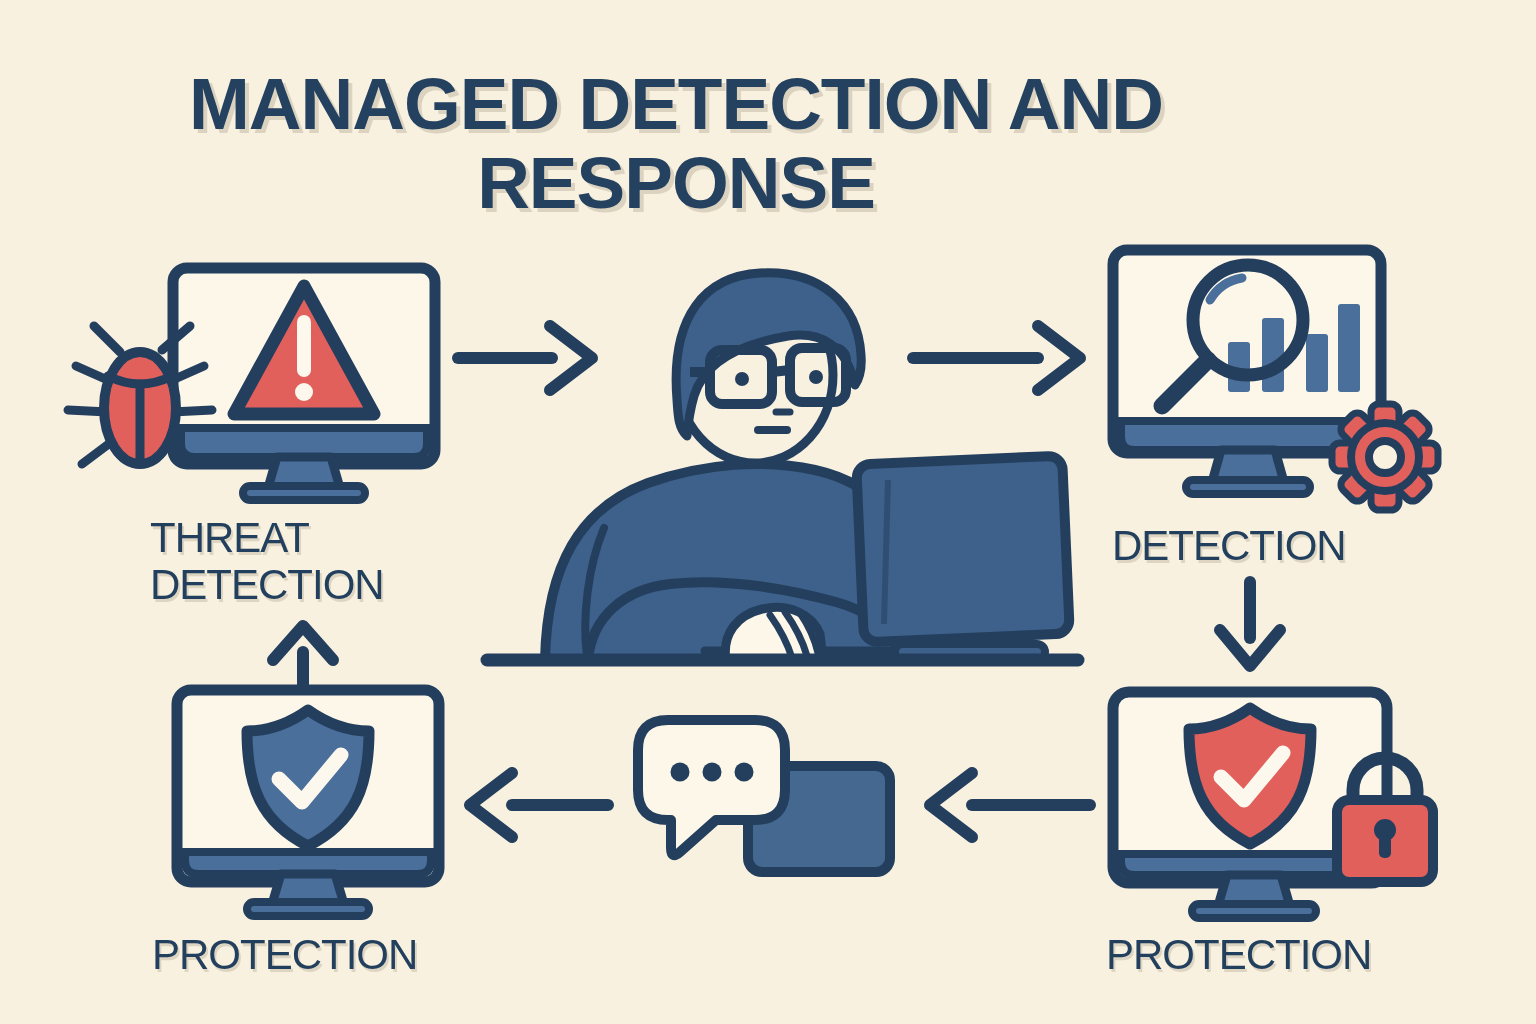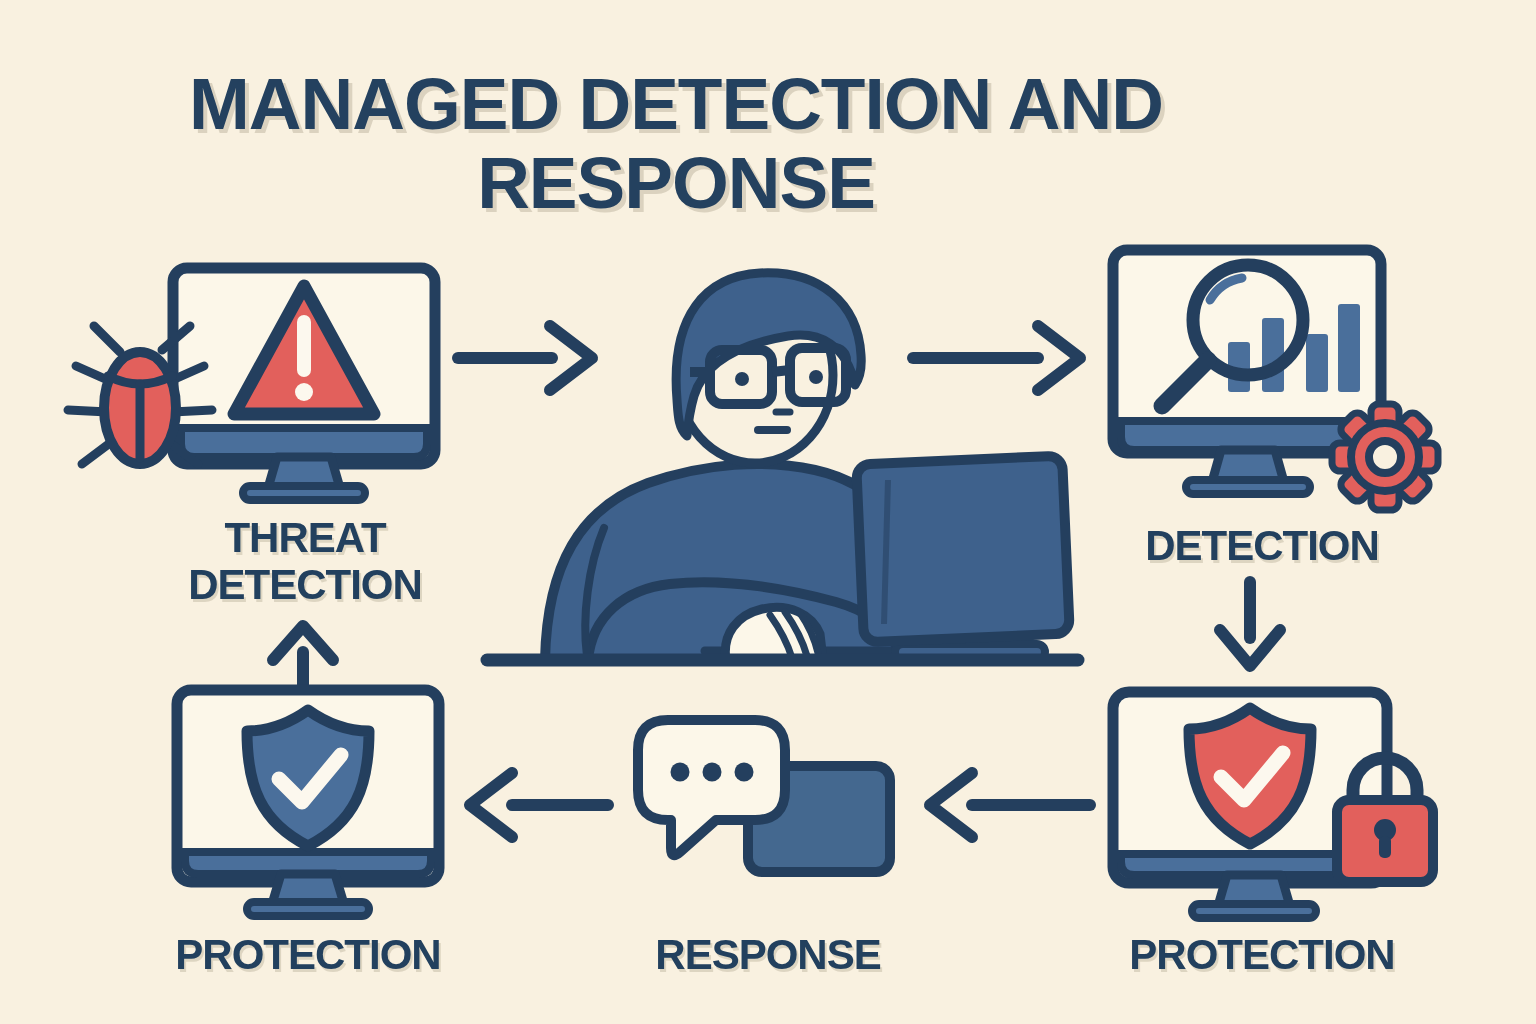--- a/index.html
+++ b/index.html
@@ -15,22 +15,22 @@
     text-align:center;
     font-size:73px;font-weight:800;line-height:1.08;
     letter-spacing:-1px;
     color:#24415f;
     text-shadow:4px 4px 0 rgba(150,140,115,0.30);
     margin-top:7px;
   }
   .title .inner{display:inline-block;max-width:1160px;}
   .label{
     position:absolute;
-    text-align:center;
-    font-size:42px;font-weight:700;line-height:1.12;
+    text-align:left;
+    font-size:42px;font-weight:400;line-height:1.12;
     letter-spacing:-1px;
     color:#22405e;
     text-shadow:2px 3px 0 rgba(150,140,115,0.28);
   }
   .label-threat{left:150px;top:514px;width:310px;}
   .label-analysis{left:1112px;top:522px;width:300px;}
   .label-protection-right{left:1106px;top:931px;width:312px;}
   .label-response{left:618px;top:931px;width:300px;}
   .label-protection-left{left:152px;top:931px;width:312px;}
   svg.scene{position:absolute;left:0;top:0;}
@@ -214,16 +214,15 @@
     </g>
   </svg>
 
   <div class="title">
     <span class="inner">MANAGED DETECTION AND RESPONSE</span>
   </div>
 
   <div class="label label-threat">THREAT DETECTION</div>
   <div class="label label-analysis">DETECTION</div>
   <div class="label label-protection-right">PROTECTION</div>
-  <div class="label label-response">RESPONSE</div>
   <div class="label label-protection-left">PROTECTION</div>
 
 </div>
 
 </body></html>

